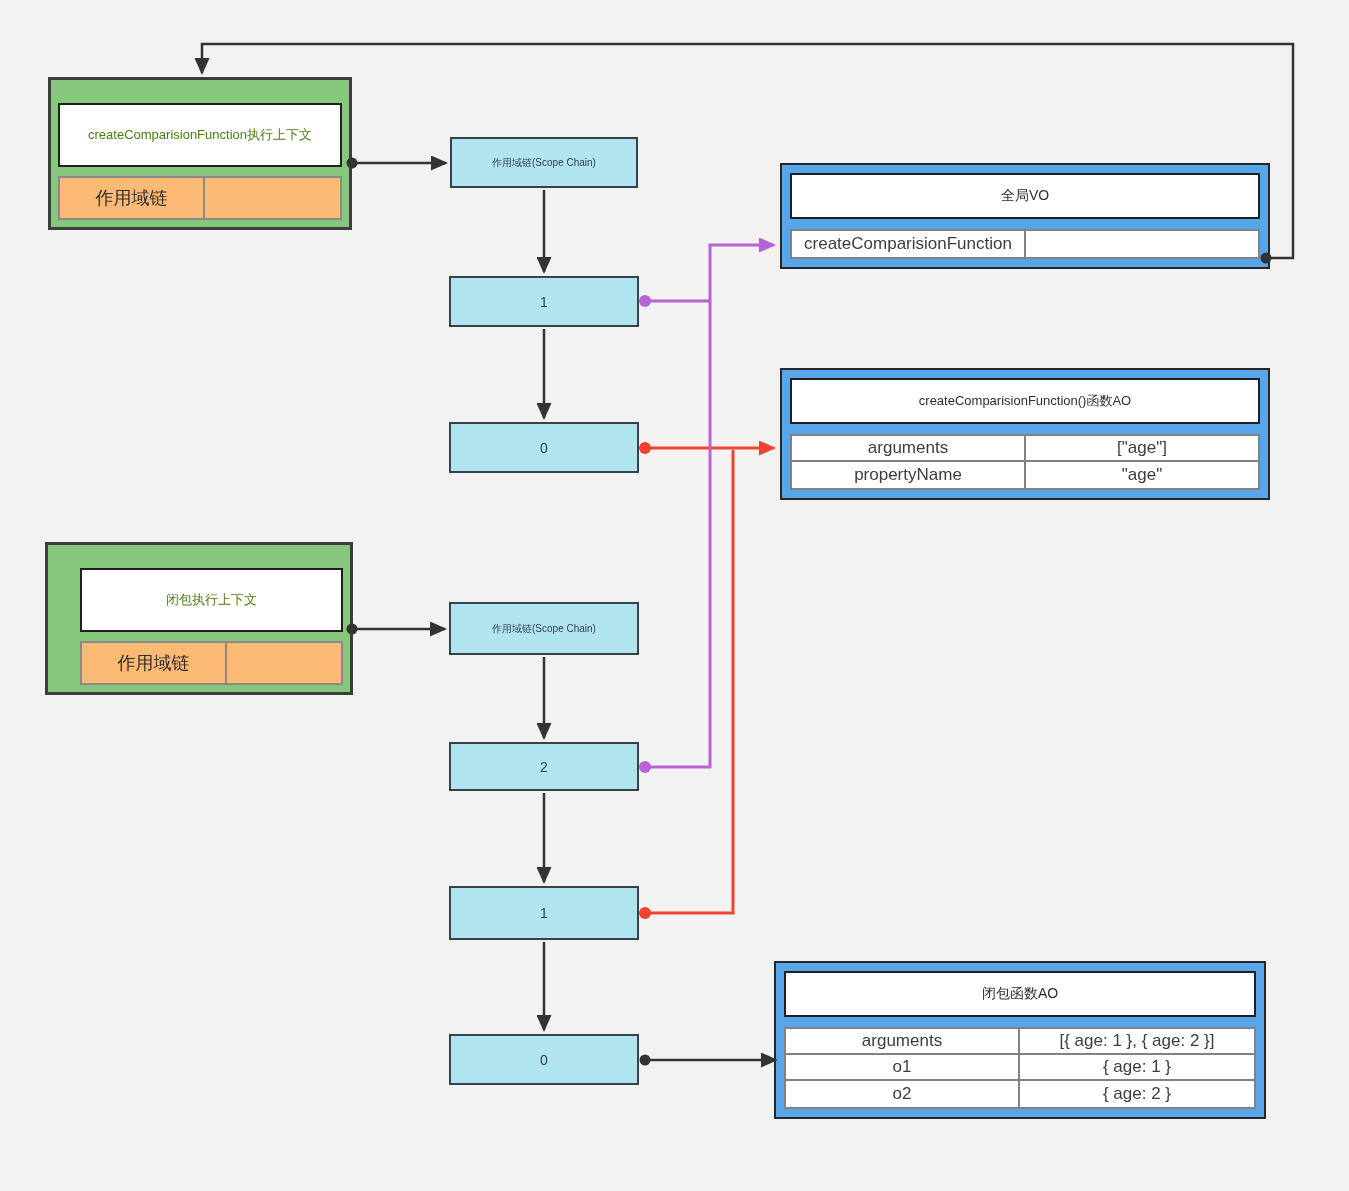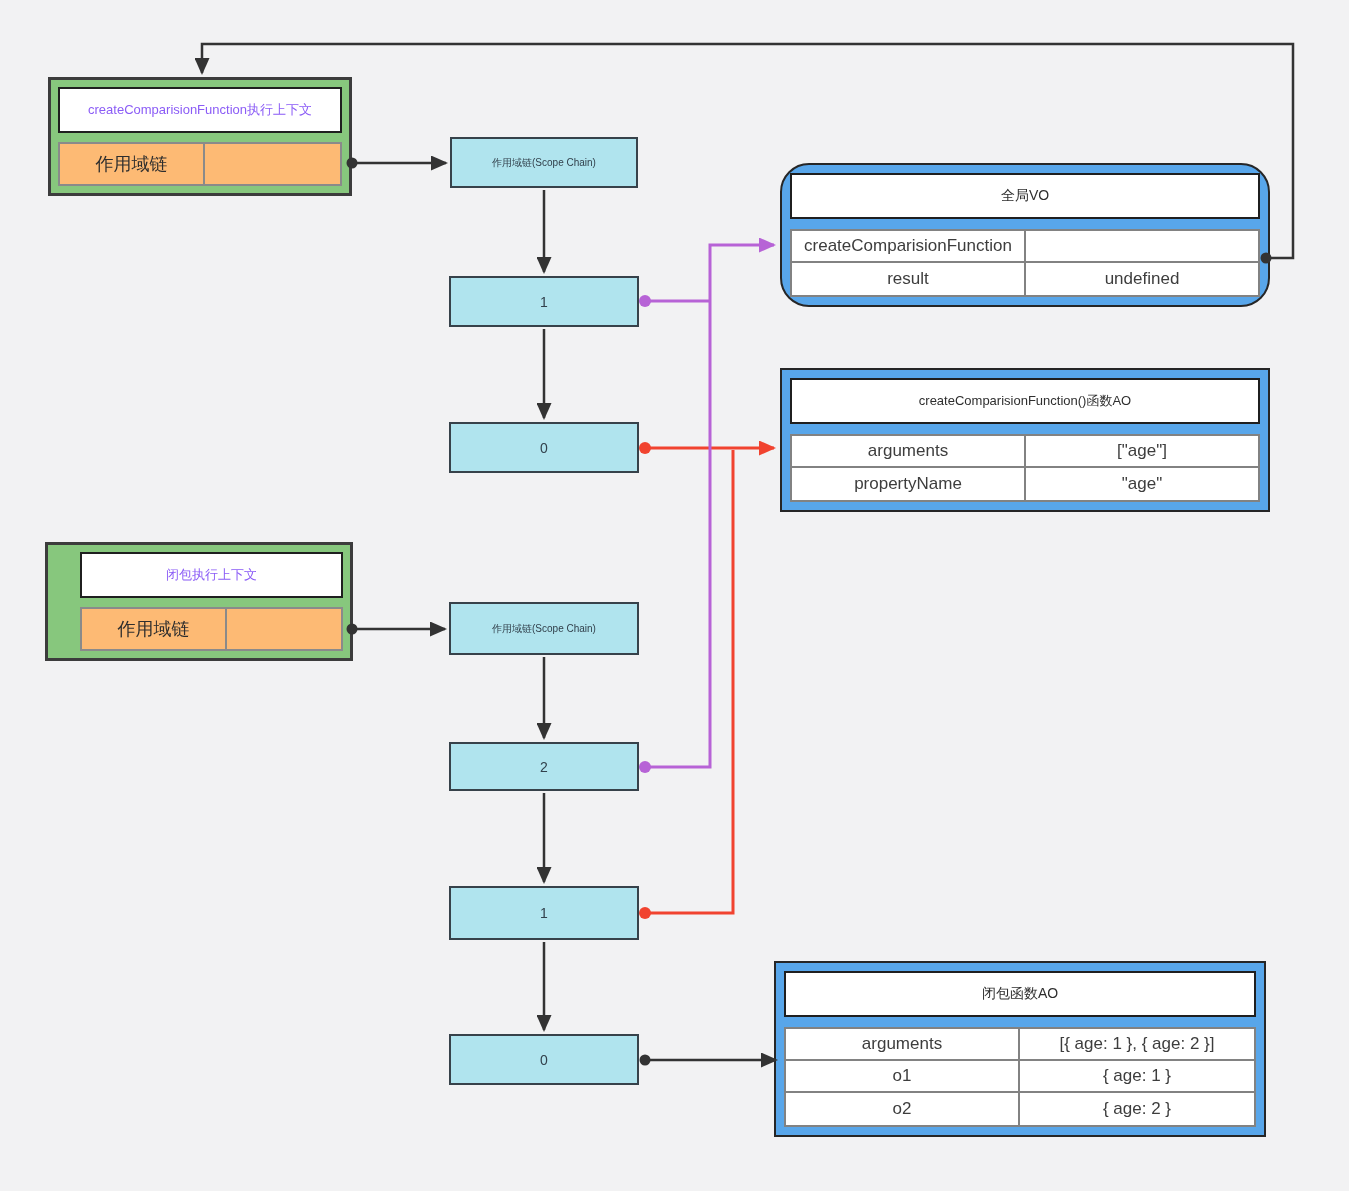--- a/index.html
+++ b/index.html
@@ -15,24 +15,25 @@
   
   .ec-box{
     position:absolute;
     background:#87c77d;
     border:3px solid #3c3c3c;
     padding:7px;
   }
   .ec-title{
     background:#fff;
     border:2px solid #1f1f1f;
-    height:46px;
+    height:64px;
     display:flex;align-items:center;justify-content:center;
     font-size:13px;
-    color:#8b5cf6;
+    color:#4d7c0f;
+    margin-top:16px;
   }
   .ec-row{
     margin-top:9px;
     background:#fdba74;
     border:2px solid #8a8a8a;
     height:44px;
     display:flex;
   }
   .ec-row-label{
     width:145px;
@@ -62,21 +63,21 @@
     height:46px;
     display:flex;align-items:center;justify-content:center;
     font-size:14px;color:#2e2e2e;
   }
   .vo-rows{
     margin-top:10px;
     background:#fff;
     border:2px solid #828282;
   }
   .vo-row{
-    display:flex;height:32px;
+    display:flex;height:26px;
     border-bottom:2px solid #828282;
   }
   .vo-row:last-child{border-bottom:none;}
   .vo-cell{
     display:flex;align-items:center;justify-content:center;
     font-size:17px;color:#3d3d3d;
     overflow:hidden;white-space:nowrap;
   }
   .vo-cell.key{width:234px;border-right:2px solid #828282;}
   .vo-cell.val{flex:1;}
@@ -105,30 +106,26 @@
 
   <div class="chain-node" style="left:450px;top:137px;width:188px;height:51px;">作用域链(Scope Chain)</div>
   <div class="chain-node" style="left:449px;top:276px;width:190px;height:51px;font-size:14px;">1</div>
   <div class="chain-node" style="left:449px;top:422px;width:190px;height:51px;font-size:14px;">0</div>
 
   <div class="chain-node" style="left:449px;top:602px;width:190px;height:53px;">作用域链(Scope Chain)</div>
   <div class="chain-node" style="left:449px;top:742px;width:190px;height:49px;font-size:14px;">2</div>
   <div class="chain-node" style="left:449px;top:886px;width:190px;height:54px;font-size:14px;">1</div>
   <div class="chain-node" style="left:449px;top:1034px;width:190px;height:51px;font-size:14px;">0</div>
 
-  <div class="vo-table" style="left:780px;top:163px;width:490px;border-radius:29px;">
+  <div class="vo-table" style="left:780px;top:163px;width:490px;">
     <div class="vo-title">全局VO</div>
     <div class="vo-rows">
       <div class="vo-row">
         <div class="vo-cell key">createComparisionFunction</div>
         <div class="vo-cell val"></div>
-      </div>
-      <div class="vo-row">
-        <div class="vo-cell key">result</div>
-        <div class="vo-cell val">undefined</div>
       </div>
     </div>
   </div>
 
   <div class="vo-table" style="left:780px;top:368px;width:490px;text-align:right;">
     <div class="vo-title" style="font-size:13px;">createComparisionFunction()函数AO</div>
     <div class="vo-rows">
       <div class="vo-row">
         <div class="vo-cell key">arguments</div>
         <div class="vo-cell val">["age"]</div>

